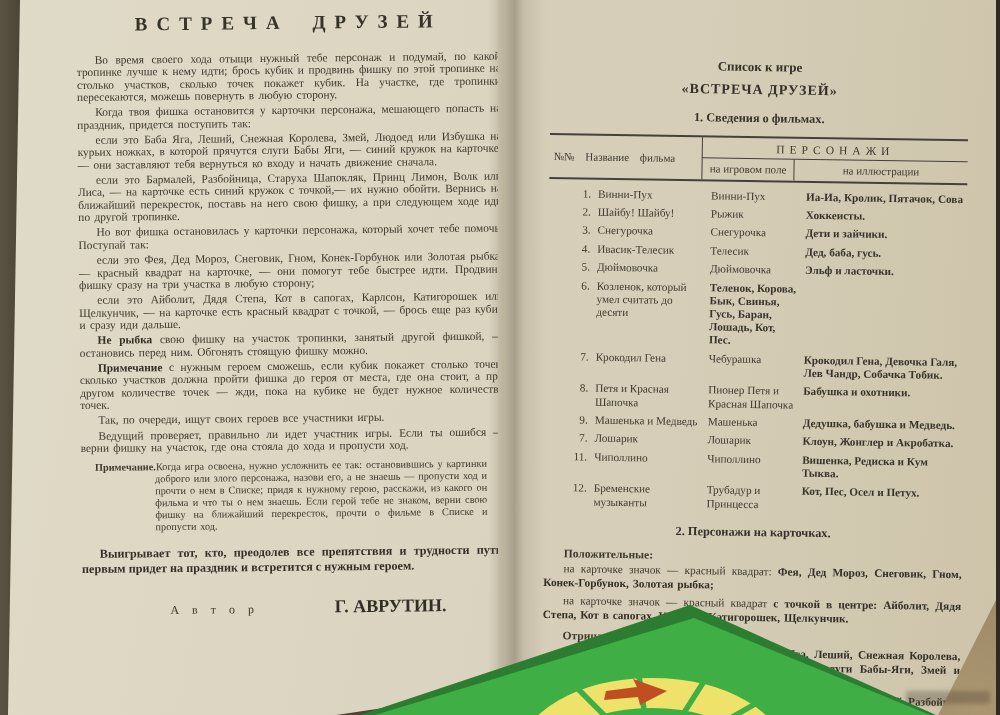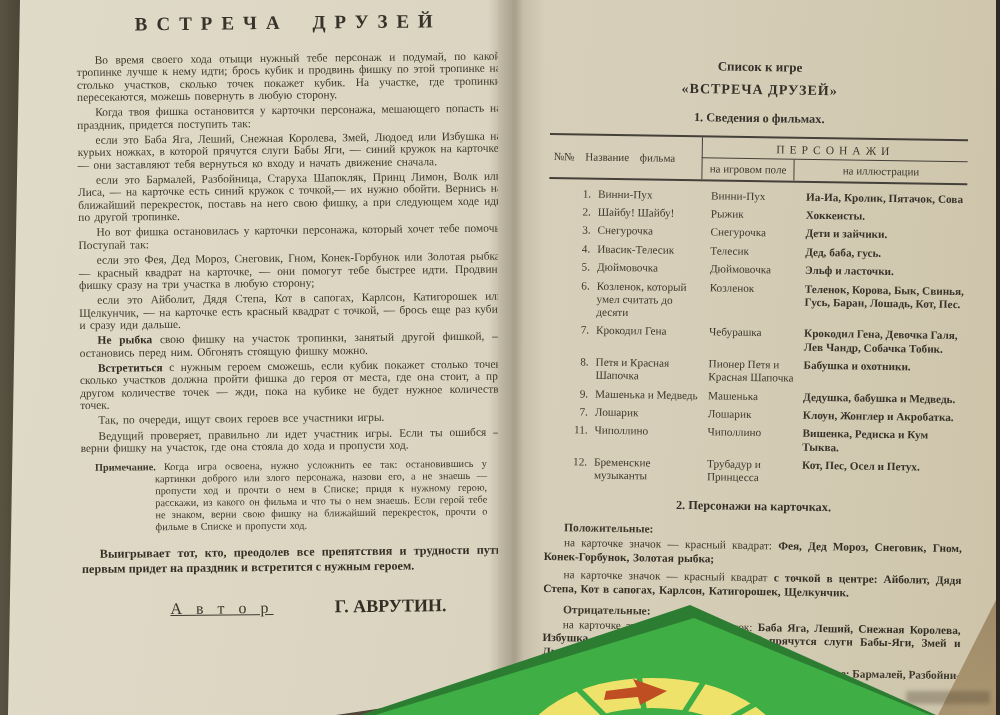--- a/index.html
+++ b/index.html
@@ -36,27 +36,27 @@
   .rules{margin-top:18px;}
   .rules p{
     margin:0 0 3px 0;font-size:11.4px;line-height:12.35px;text-align:justify;
     text-indent:18px;word-spacing:1.5px;
   }
   .rules b{font-weight:bold;color:#332e25;}
   .note{
     margin:8px 0 0 14px;width:392px;padding-left:60px;box-sizing:border-box;
     font-size:10.3px;line-height:12px;text-align:justify;word-spacing:1px;
   }
-  .note .note-label{font-weight:bold;margin-left:-60px;padding-right:8px;}
+  .note .note-label{font-weight:bold;margin-left:-60px;}
   .closing{
     margin:13px 0 0 0;font-size:12.2px;line-height:15px;font-weight:bold;
     text-align:justify;text-indent:18px;color:#352f26;
   }
   .author-row{display:flex;justify-content:space-between;margin:22px 60px 0 88px;align-items:baseline;}
-  .author-label{font-size:16px;letter-spacing:5px;text-decoration:underline;}
+  .author-label{font-size:12px;letter-spacing:5px;}
   .author-name{font-size:18px;font-weight:bold;color:#332e25;}
   
   .rcontent{
     position:absolute;left:552px;top:0;width:418px;height:715px;
     transform:rotate(0.85deg);transform-origin:top left;color:#3e382d;
   }
   .r-h1{position:absolute;top:56px;left:0;width:100%;text-align:center;font-size:13px;font-weight:bold;color:#35302a;}
   .r-h2{position:absolute;top:79px;left:0;width:100%;text-align:center;font-size:14px;font-weight:bold;letter-spacing:1px;color:#35302a;}
   .r-col{position:absolute;top:108px;left:0;width:100%;}
   .sec-title{text-align:center;font-size:12.3px;font-weight:bold;margin:0 0 10px 0;color:#35302a;}
@@ -102,21 +102,21 @@
       <div class="doc-title">ВСТРЕЧА ДРУЗЕЙ</div>
       <div class="rules" id="rules">
           <p>Во время своего хода отыщи нужный тебе персонаж и подумай, по какой тропинке лучше к нему идти; брось кубик и продвинь фишку по этой тропинке на столько участков, сколько точек покажет кубик. На участке, где тропинки пересекаются, можешь повернуть в любую сторону.</p>
           <p>Когда твоя фишка остановится у карточки персонажа, мешающего попасть на праздник, придется поступить так:</p>
           <p>если это Баба Яга, Леший, Снежная Королева, Змей, Людоед или Избушка на курьих ножках, в которой прячутся слуги Бабы Яги, — синий кружок на карточке, — они заставляют тебя вернуться ко входу и начать движение сначала.</p>
           <p>если это Бармалей, Разбойница, Старуха Шапокляк, Принц Лимон, Волк или Лиса, — на карточке есть синий кружок с точкой,— их нужно обойти. Вернись на ближайший перекресток, поставь на него свою фишку, а при следующем ходе иди по другой тропинке.</p>
           <p>Но вот фишка остановилась у карточки персонажа, который хочет тебе помочь. Поступай так:</p>
           <p>если это Фея, Дед Мороз, Снеговик, Гном, Конек-Горбунок или Золотая рыбка, — красный квадрат на карточке, — они помогут тебе быстрее идти. Продвинь фишку сразу на три участка в любую сторону;</p>
           <p>если это Айболит, Дядя Степа, Кот в сапогах, Карлсон, Катигорошек или Щелкунчик, — на карточке есть красный квадрат с точкой, — брось еще раз кубик и сразу иди дальше.</p>
           <p><b>Не рыбка</b> свою фишку на участок тропинки, занятый другой фишкой, — остановись перед ним. Обгонять стоящую фишку можно.</p>
-          <p><b>Встретиться</b> с нужным героем сможешь, если кубик покажет столько точек, сколько участков должна пройти фишка до героя от места, где она стоит, а при другом количестве точек — жди, пока на кубике не будет нужное количество точек.</p>
+          <p><b>Примечание</b> с нужным героем сможешь, если кубик покажет столько точек, сколько участков должна пройти фишка до героя от места, где она стоит, а при другом количестве точек — жди, пока на кубике не будет нужное количество точек.</p>
           <p>Так, по очереди, ищут своих героев все участники игры.</p>
           <p>Ведущий проверяет, правильно ли идет участник игры. Если ты ошибся — верни фишку на участок, где она стояла до хода и пропусти ход.</p>
         </div>
       <p class="note"><span class="note-label">Примечание.</span><span>Когда игра освоена, нужно усложнить ее так: остановившись у картинки доброго или злого персонажа, назови его, а не знаешь — пропусти ход и прочти о нем в Списке; придя к нужному герою, расскажи, из какого он фильма и что ты о нем знаешь. Если герой тебе не знаком, верни свою фишку на ближайший перекресток, прочти о фильме в Списке и пропусти ход.</span></p>
       <p class="closing">Выигрывает тот, кто, преодолев все препятствия и трудности пути, первым придет на праздник и встретится с нужным героем.</p>
       <div class="author-row">
         <span class="author-label">А в т о р</span>
         <span class="author-name">Г. АВРУТИН.</span>
       </div>
     </div>
@@ -162,21 +162,20 @@
               </div>
               <div class="trow">
                 <div class="tc num">5.</div>
                 <div class="tc film">Дюймовочка</div>
                 <div class="tc field">Дюймовочка</div>
                 <div class="tc illus">Эльф и ласточки.</div>
               </div>
               <div class="trow">
                 <div class="tc num">6.</div>
                 <div class="tc film">Козленок, который умел считать до десяти</div>
-                <div class="tc field">Козленок</div>
                 <div class="tc illus">Теленок, Корова, Бык, Свинья, Гусь, Баран, Лошадь, Кот, Пес.</div>
               </div>
               <div class="trow">
                 <div class="tc num">7.</div>
                 <div class="tc film">Крокодил Гена</div>
                 <div class="tc field">Чебурашка</div>
                 <div class="tc illus">Крокодил Гена, Девочка Галя, Лев Чандр, Собачка Тобик.</div>
               </div>
               <div class="trow">
                 <div class="tc num">8.</div>

